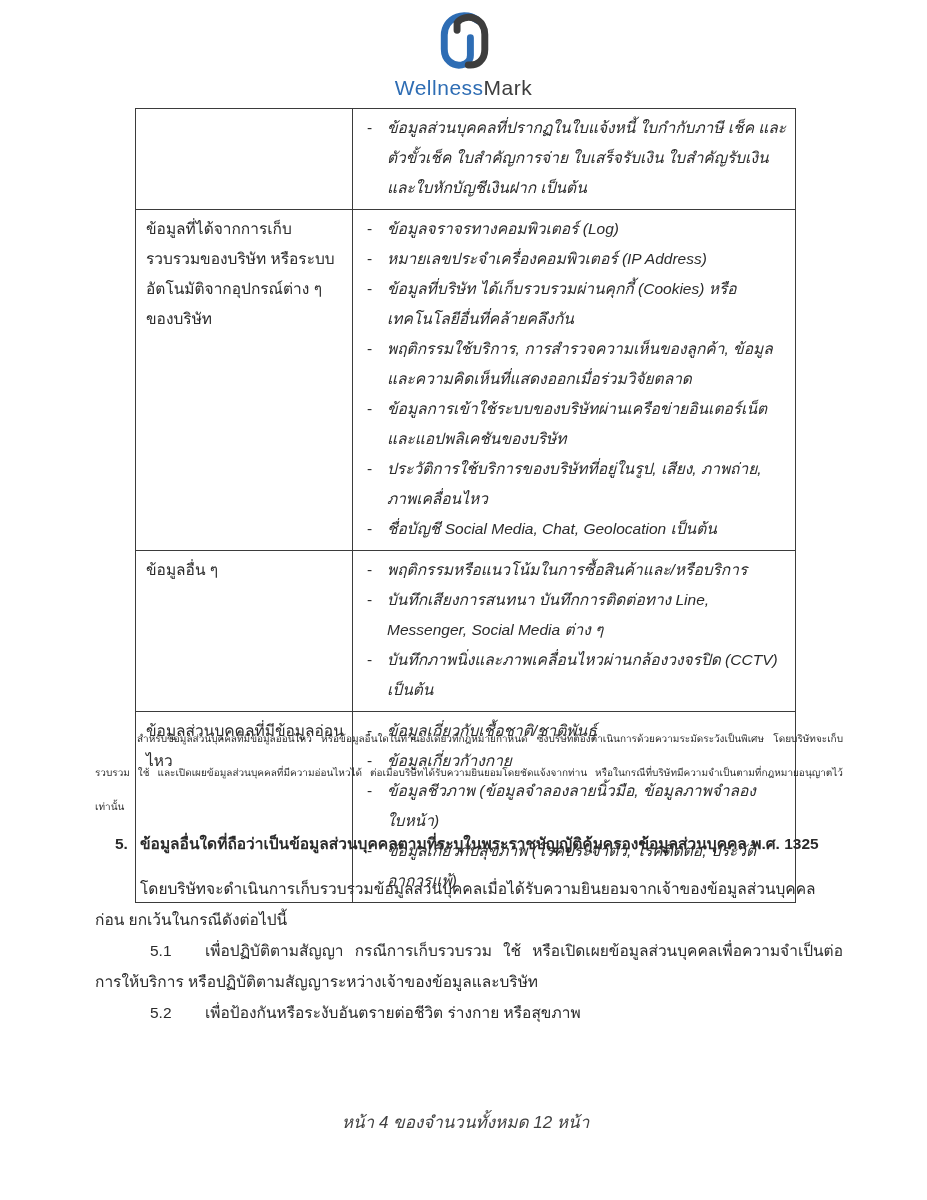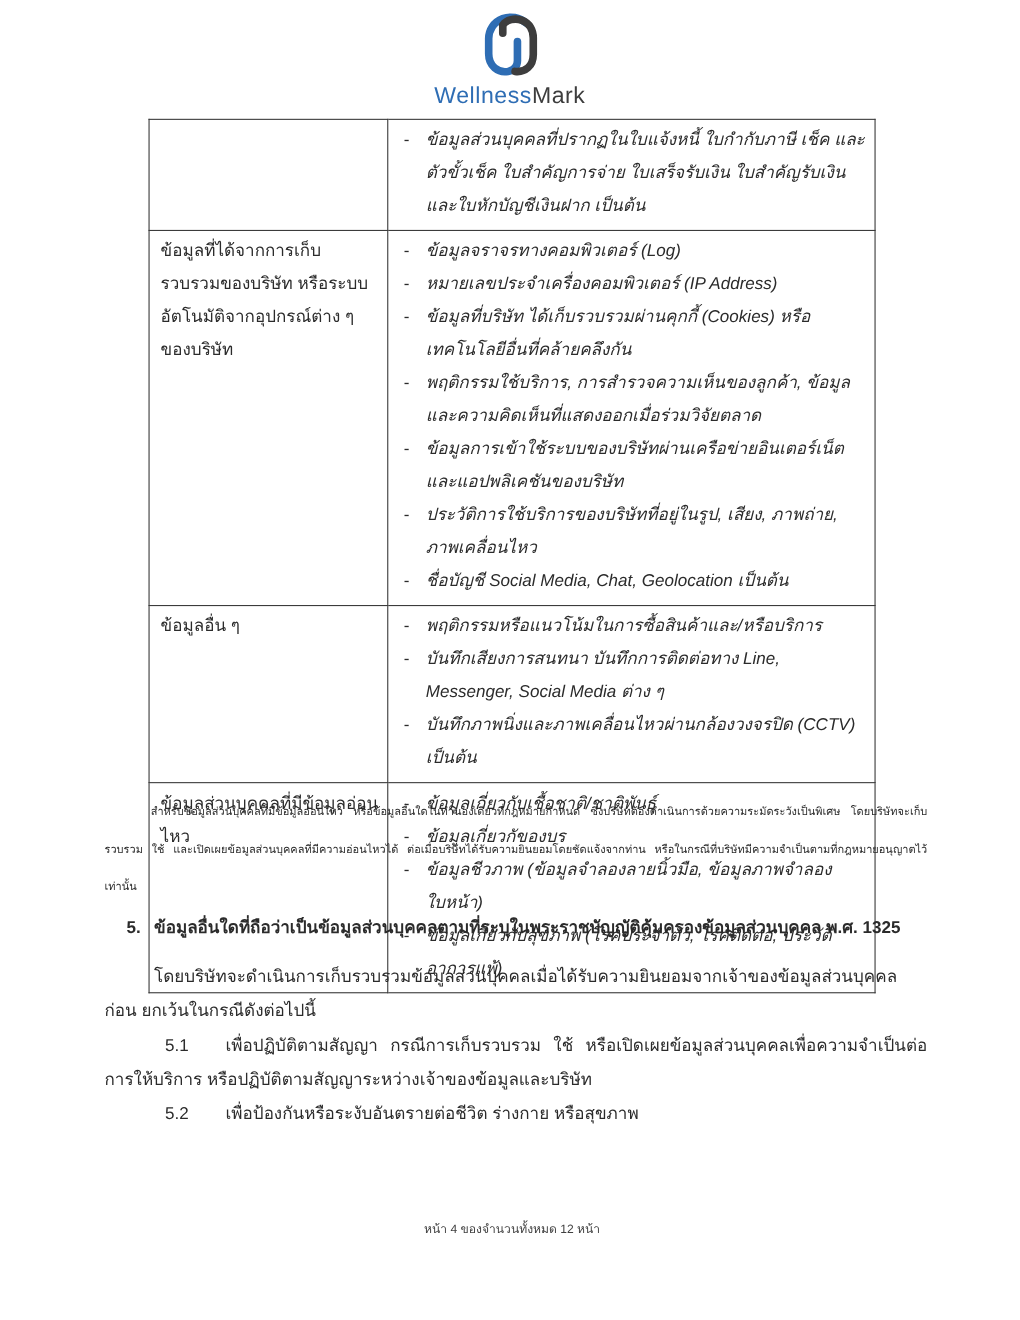--- a/index.html
+++ b/index.html
@@ -42,21 +42,21 @@
   .sec5-head { display:flex; font-weight:700; }
   .sec5-num { flex:0 0 45px; padding-left:20px; }
   .sec5-title { flex:1; }
   .sec5-intro { margin-top:14px; text-indent:45px; text-align:justify; }
   .sec-item { text-indent:55px; text-align:justify; }
   .item-num { display:inline-block; min-width:55px; text-indent:0; }
 
   
   .footer {
     position:absolute; left:4px; right:0; top:1108px; text-align:center;
-    font-size:11px; color:#3f3f3f;
+    font-size:17px; color:#3f3f3f;font-style:italic;
   }
 </style>
 </head>
 <body>
 
 <div class="page">
 
   <div class="logo-wrap">
     <svg class="logo-icon" viewBox="0 0 120 120" width="76" height="64" aria-hidden="true">
       <g fill="none" stroke-linecap="round">
@@ -136,21 +136,21 @@
         </tr>
         <tr>
           <td class="cat-cell">ข้อมูลส่วนบุคคลที่มีข้อมูลอ่อนไหว</td>
           <td class="items-cell">
             <div class="bullet">
               <span class="dash">-</span>
               <span class="btxt">ข้อมูลเกี่ยวกับเชื้อชาติ/ชาติพันธุ์</span>
             </div>
             <div class="bullet">
               <span class="dash">-</span>
-              <span class="btxt">ข้อมูลเกี่ยวกัของบร</span>
+              <span class="btxt">ข้อมูลเกี่ยวกัางกาย</span>
             </div>
             <div class="bullet">
               <span class="dash">-</span>
               <span class="btxt">ข้อมูลชีวภาพ (ข้อมูลจำลองลายนิ้วมือ, ข้อมูลภาพจำลองใบหน้า)</span>
             </div>
             <div class="bullet">
               <span class="dash">-</span>
               <span class="btxt">ข้อมูลเกี่ยวกับสุขภาพ (โรคประจำตัว, โรคติดต่อ, ประวัติอาการแพ้)</span>
             </div>
           </td>

